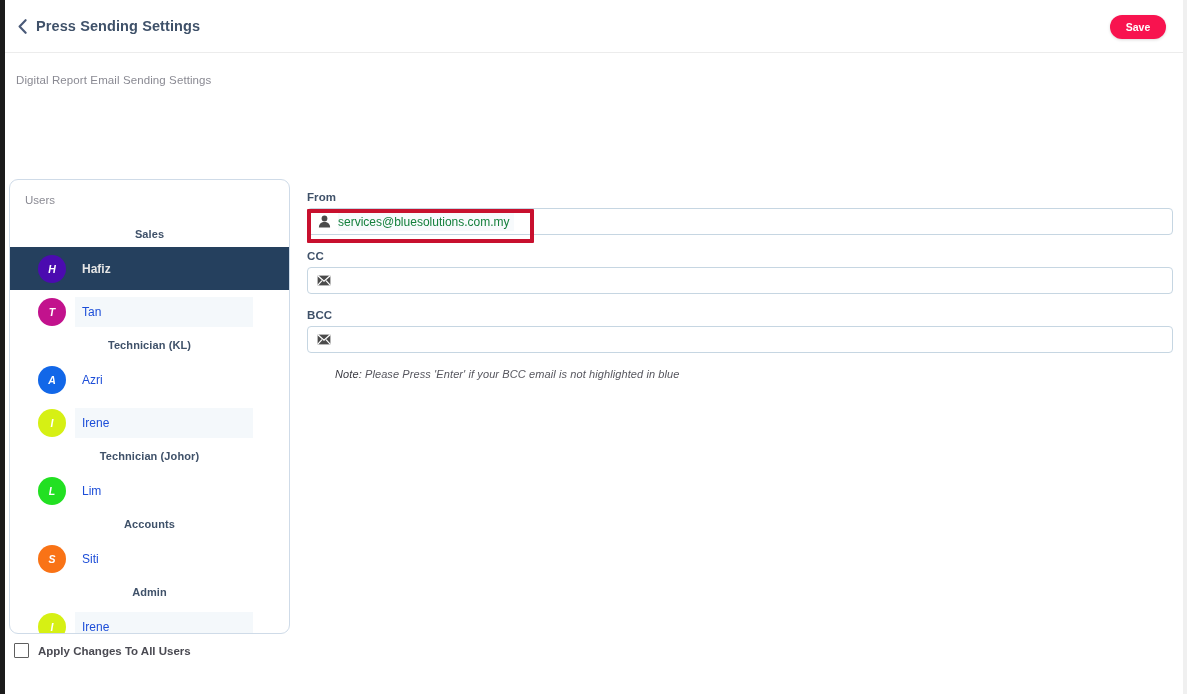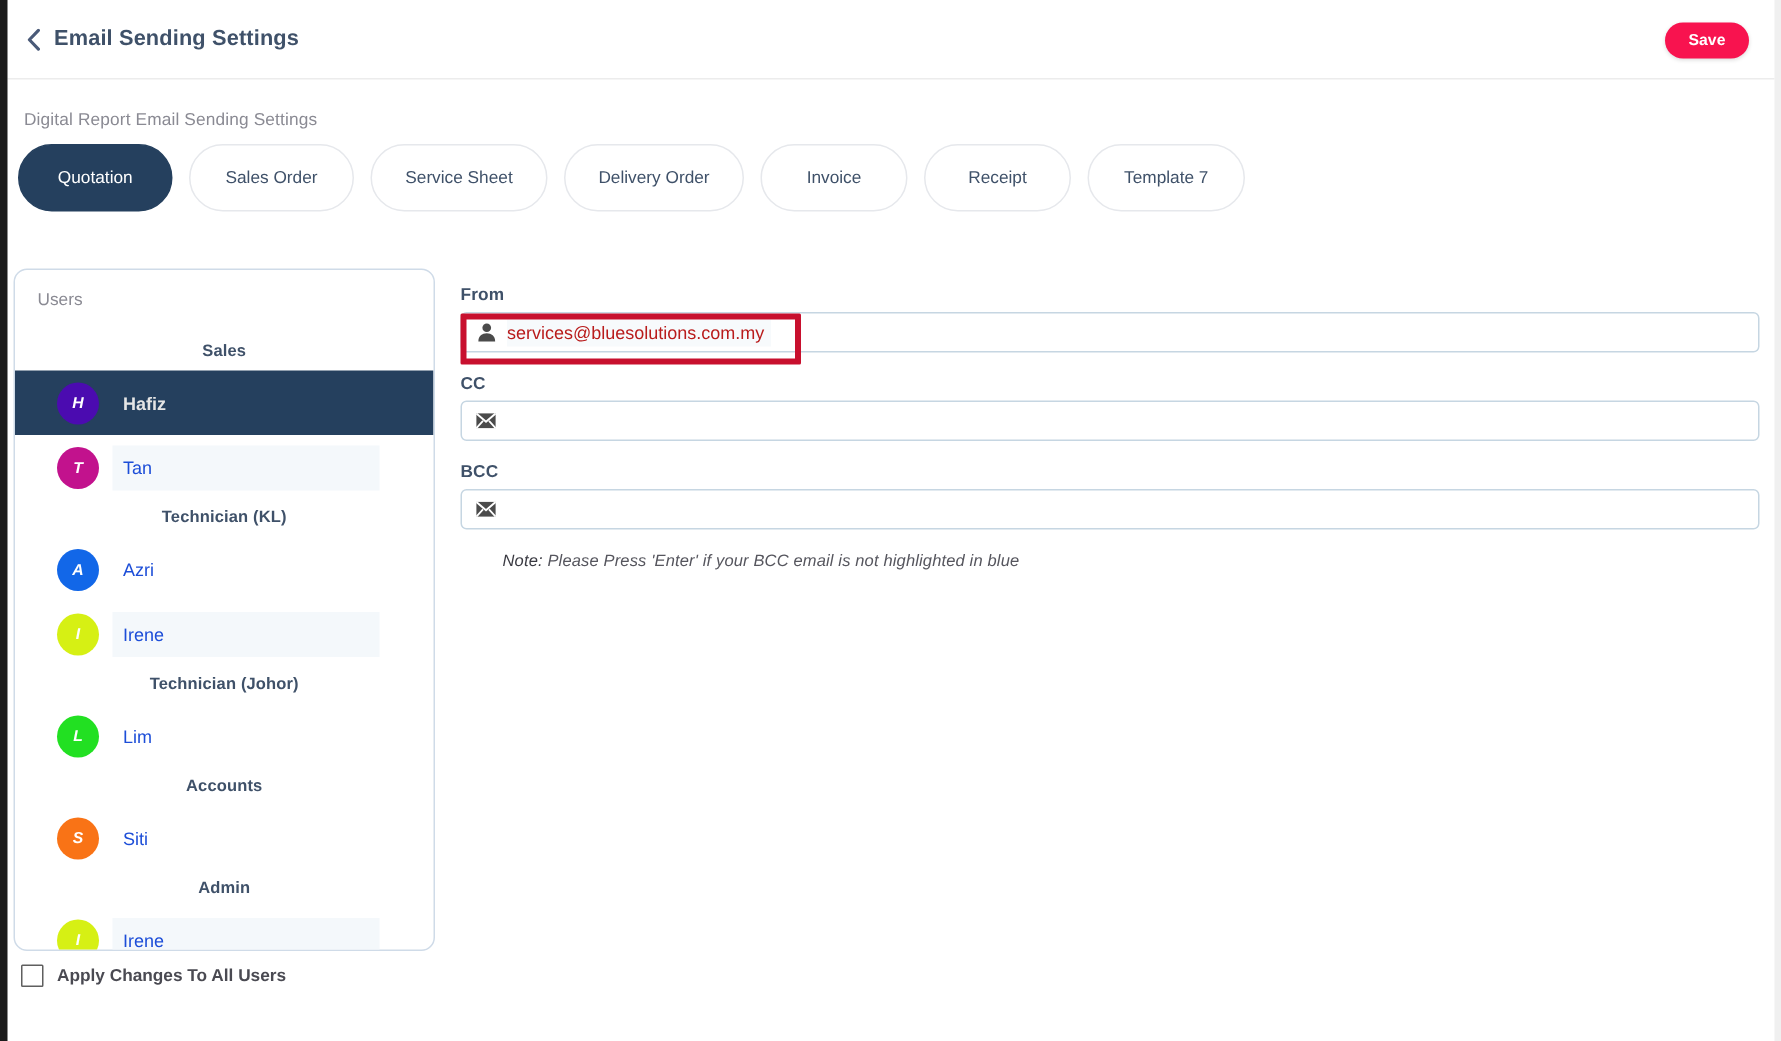--- a/index.html
+++ b/index.html
@@ -241,21 +241,21 @@
     width: 14px; height: 14px;
     display: flex;
     align-items: center;
     justify-content: center;
     color: #4b4b4b;
     margin-right: 7px;
   }
   .field-icon svg { display: block; }
   .field-value {
     font-size: 12px;
-    color: #b91c1c;
+    color: #15803d;
     background: #f7fafc;
     padding: 2px 4px 2px 0;
   }
   .note {
     margin-top: 4px;
     font-size: 11px;
     font-style: italic;
     color: #56565e;
     letter-spacing: .1px;
   }
@@ -279,35 +279,26 @@
 
   <div class="left-edge-strip"></div>
   <div class="right-edge-strip"></div>
 
   <div class="header">
     <div class="back-chevron">
       <svg width="9" height="15" viewBox="0 0 9 15">
         <path d="M7.6 1.2 L1.6 7.5 L7.6 13.8" fill="none" stroke="#4a5a78" stroke-width="2.1" stroke-linecap="round" stroke-linejoin="round"></path>
       </svg>
     </div>
-    <div class="page-title">Email Sending Settings</div>
+    <div class="page-title">Press Sending Settings</div>
     <button class="save-btn" style="background: rgb(248, 19, 79);">Save</button>
   </div>
 
   <div class="section-caption">Digital Report Email Sending Settings</div>
 
-  <div class="tabs" id="tabs-host">
-      <div class="tab active" style="width: 103px;">Quotation</div>
-      <div class="tab" style="width: 110px; margin-left: 11px;">Sales Order</div>
-      <div class="tab" style="width: 118px; margin-left: 11px;">Service Sheet</div>
-      <div class="tab" style="width: 120px; margin-left: 11px;">Delivery Order</div>
-      <div class="tab" style="width: 98px; margin-left: 11px;">Invoice</div>
-      <div class="tab" style="width: 98px; margin-left: 11px;">Receipt</div>
-      <div class="tab" style="width: 105px; margin-left: 11px;">Template 7</div>
-    </div>
 
   <div class="users-panel">
     <div class="users-title">Users</div>
     <div id="users-host">
         <div class="group-heading">Sales</div>
         <div class="user-row selected">
           <div class="avatar" style="background: rgb(75, 11, 176);">H</div>
           <div class="user-name-wrap">
             <span class="user-name">Hafiz</span>
           </div>

